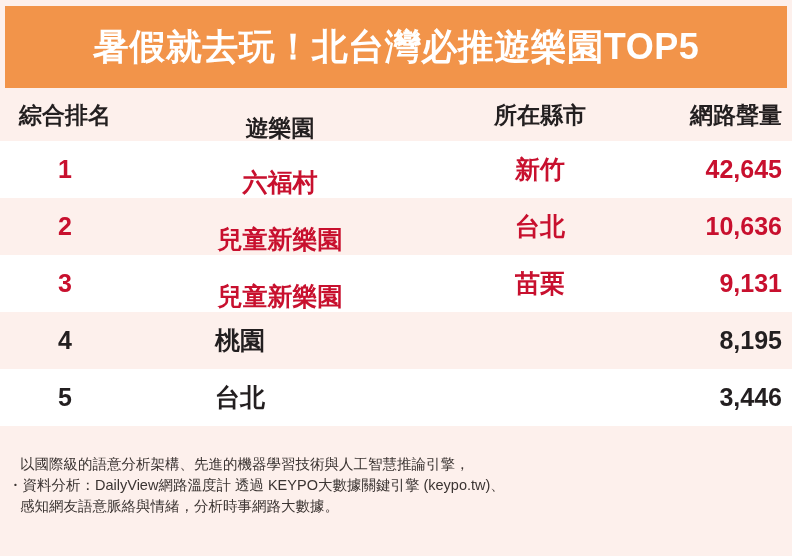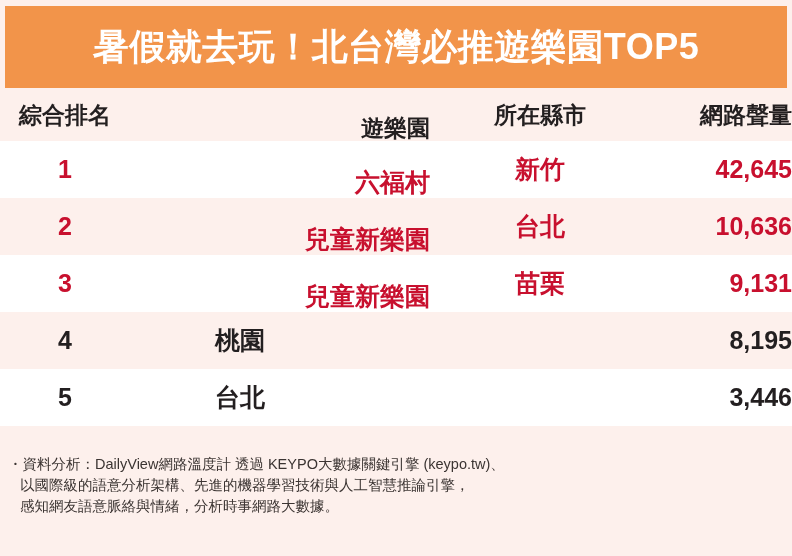--- a/index.html
+++ b/index.html
@@ -69,33 +69,33 @@
     background: #fdf0ec;
   }
 
   .c-rank {
     width: 130px;
     text-align: center;
     flex: 0 0 130px;
   }
   .c-park {
     width: 300px;
-    text-align: right;
+    text-align: center;
     flex: 0 0 300px;
     margin-top: 25px;
   }
   .c-city {
     width: 220px;
     text-align: center;
     flex: 0 0 220px;
   }
   .c-vol {
     flex: 1 1 auto;
     text-align: right;
-    padding-right: 0;
+    padding-right: 10px;
   }
 
   .row.head .c-rank,
   .row.head .c-park,
   .row.head .c-city,
   .row.head .c-vol {
     font-size: 23px;
     font-weight: bold;
     color: #231f20;
   }
@@ -193,20 +193,20 @@
     <div class="row body odd nm">
       <div class="c-rank">5</div>
       <div class="c-city">台北</div>
       <div class="c-vol">3,446</div>
     </div>
 
   </div>
 
   <div class="footer">
     <div class="footnotes">
+      <div class="fn-line fn-indent">以國際級的語意分析架構、先進的機器學習技術與人工智慧推論引擎，</div>
       <div class="fn-line">・資料分析：DailyView網路溫度計 透過 KEYPO大數據關鍵引擎 (keypo.tw)、</div>
-      <div class="fn-line fn-indent">以國際級的語意分析架構、先進的機器學習技術與人工智慧推論引擎，</div>
       <div class="fn-line fn-indent">感知網友語意脈絡與情緒，分析時事網路大數據。</div>
     </div>
 
   </div>
 
 </div>
 
 </body></html>

